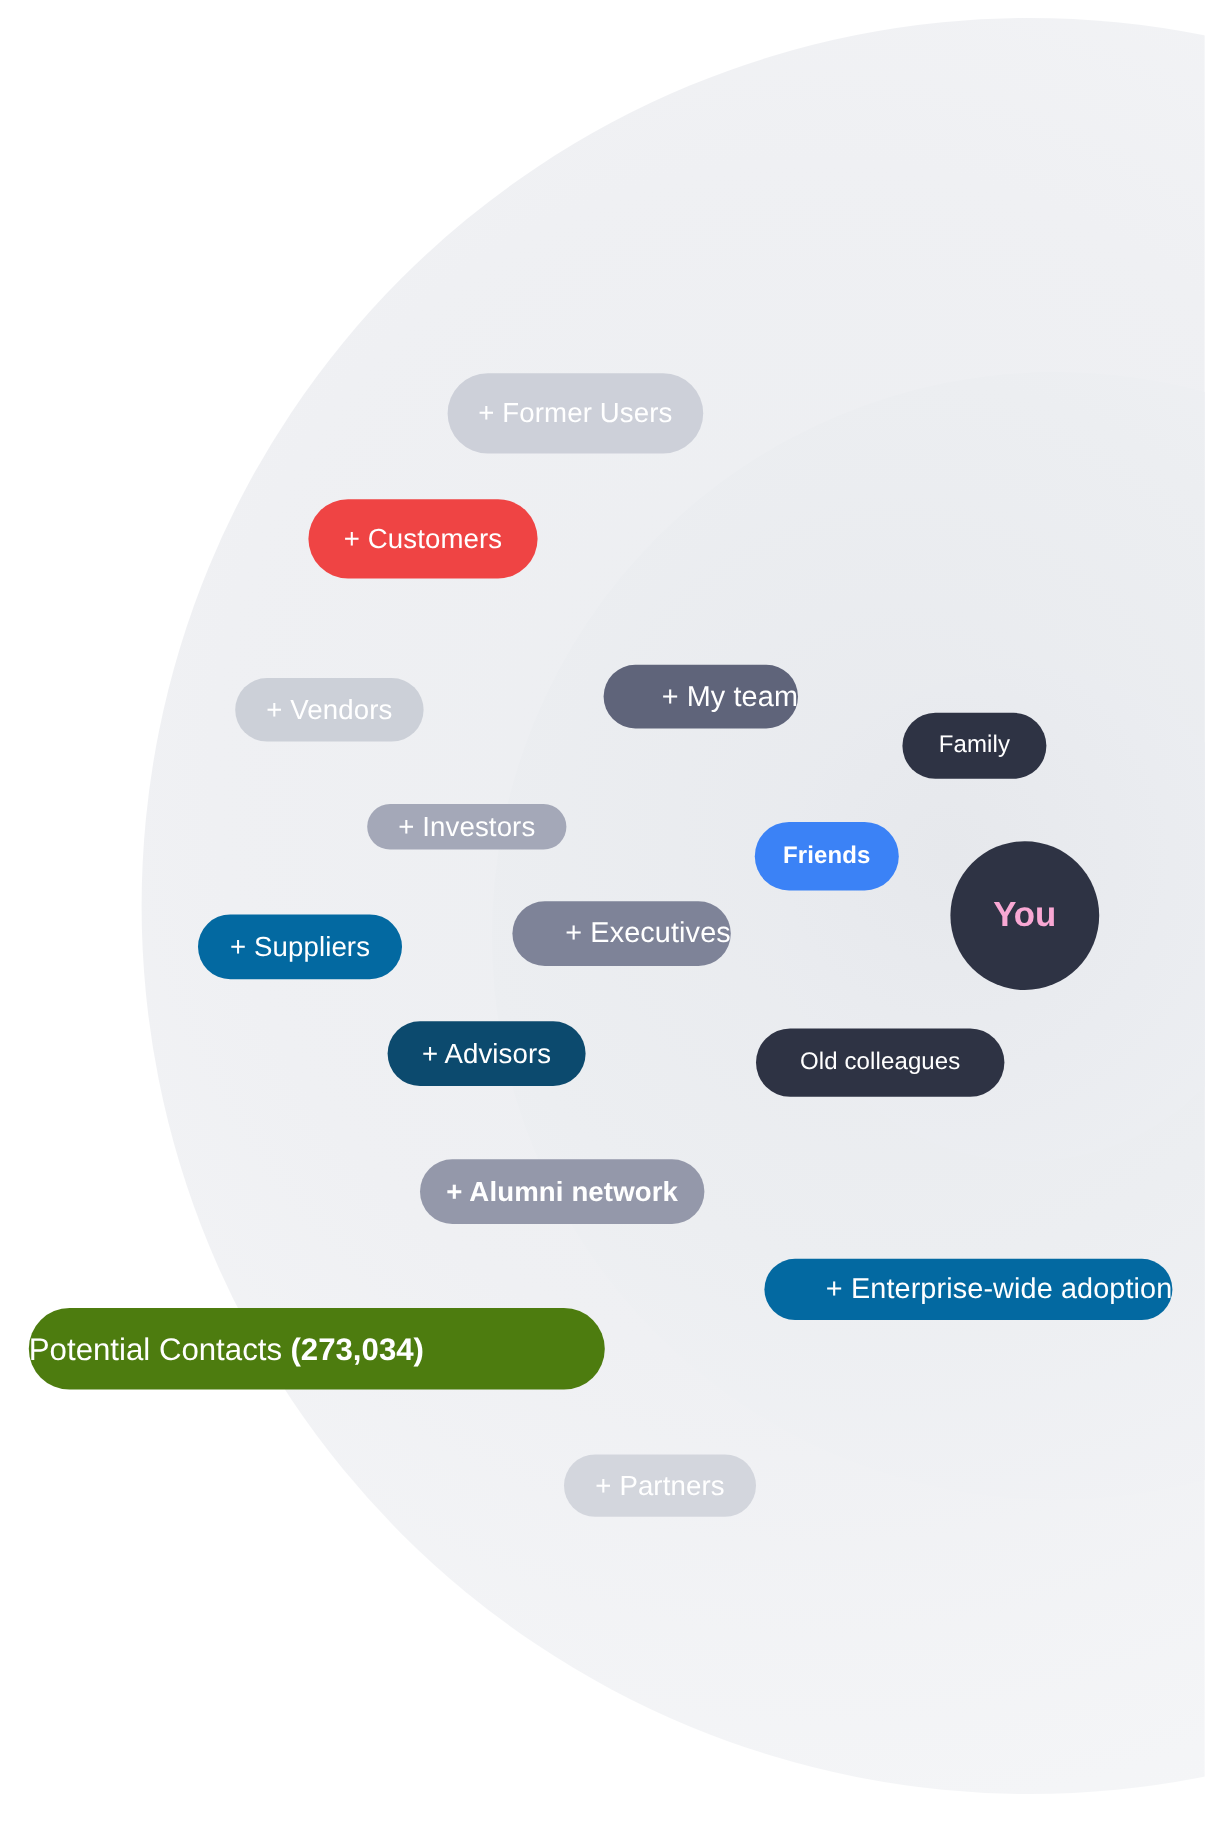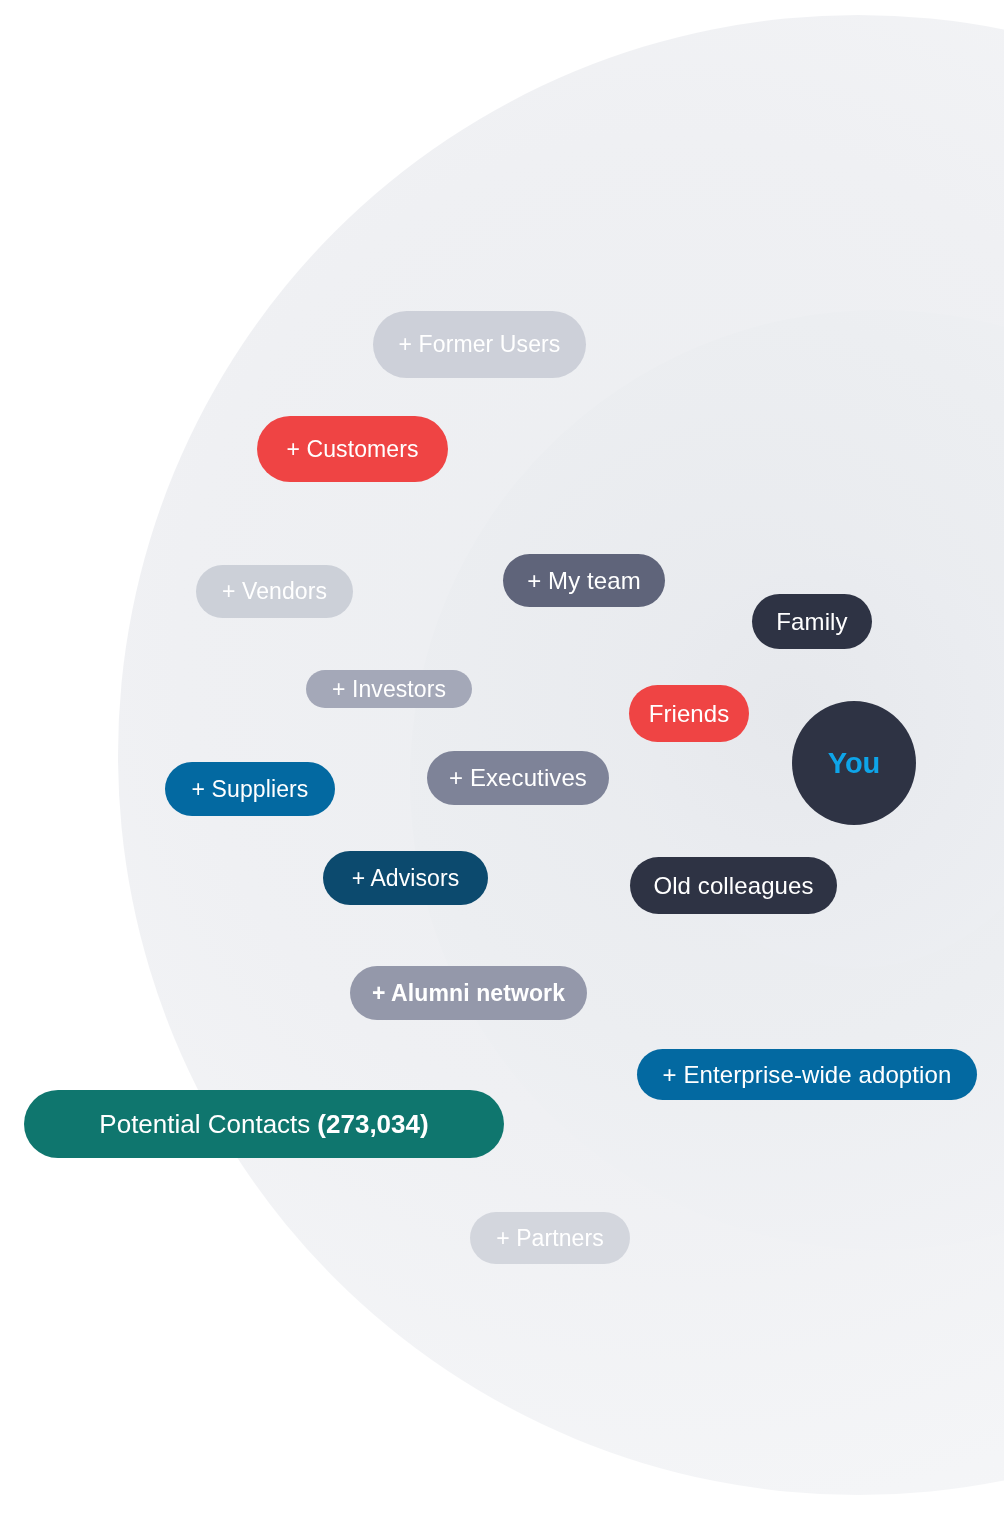--- a/index.html
+++ b/index.html
@@ -44,64 +44,64 @@
     display:flex;
     align-items:center;
     justify-content:center;
     border-radius:999px;
     color:#ffffff;
     white-space:nowrap;
     letter-spacing:0.1px;
   }
   .pill.t1 { font-size:23px; }  
   .pill.t2 { font-size:23px; }
-  .pill.t3 { font-size:24px; }
-  .pill.t4 { font-size:24px; }
+  .pill.t3 { font-size:24px;justify-content:flex-end; }
+  .pill.t4 { font-size:20px; }
 
   
   #you-node {
     position:absolute;
     left:792px; top:701px;
     width:124px; height:124px;
     border-radius:50%;
     background:#2e3344;
     display:flex; align-items:center; justify-content:center;
-    color:#0ea5e9;
+    color:#f9a8d4;
     font-size:29px;
     font-weight:600;
   }
 
   
   #cta-potential-contacts {
     position:absolute;
     left:24px; top:1090px;
     width:480px; height:68px;
     border-radius:999px;
-    background:#0f766e;
-    display:flex; align-items:center; justify-content:center;
+    background:#4d7c0f;
+    display:flex; align-items:center; 
     color:#ffffff;
     font-size:26px;
     gap:7px;
   }
   #cta-potential-contacts .cta-count { font-weight:700; }
 </style>
 </head>
 <body>
 
 <div id="stage">
 
   <div class="ring" id="ring-outer"></div>
   <div class="ring" id="ring-middle"></div>
   <div class="ring" id="ring-inner"></div>
 
   <div id="node-layer">
       <div class="pill t4" style="left: 752px; top: 594px; width: 120px; height: 55px; background: rgb(46, 51, 68);">
         <span>Family</span>
       </div>
-      <div class="pill t4" style="left: 629px; top: 685px; width: 120px; height: 57px; background: #ef4444;">
+      <div class="pill t4" style="left: 629px; top: 685px; width: 120px; height: 57px; background: #3b82f6; font-weight: bold;">
         <span>Friends</span>
       </div>
       <div class="pill t4" style="left: 630px; top: 857px; width: 207px; height: 57px; background: rgb(46, 51, 68);">
         <span>Old colleagues</span>
       </div>
       <div class="pill t3" style="left: 503px; top: 554px; width: 162px; height: 53px; background: rgb(95, 100, 122);">
         <span>+ My team</span>
       </div>
       <div class="pill t3" style="left: 427px; top: 751px; width: 182px; height: 54px; background: rgb(126, 131, 152);">
         <span>+ Executives</span>

